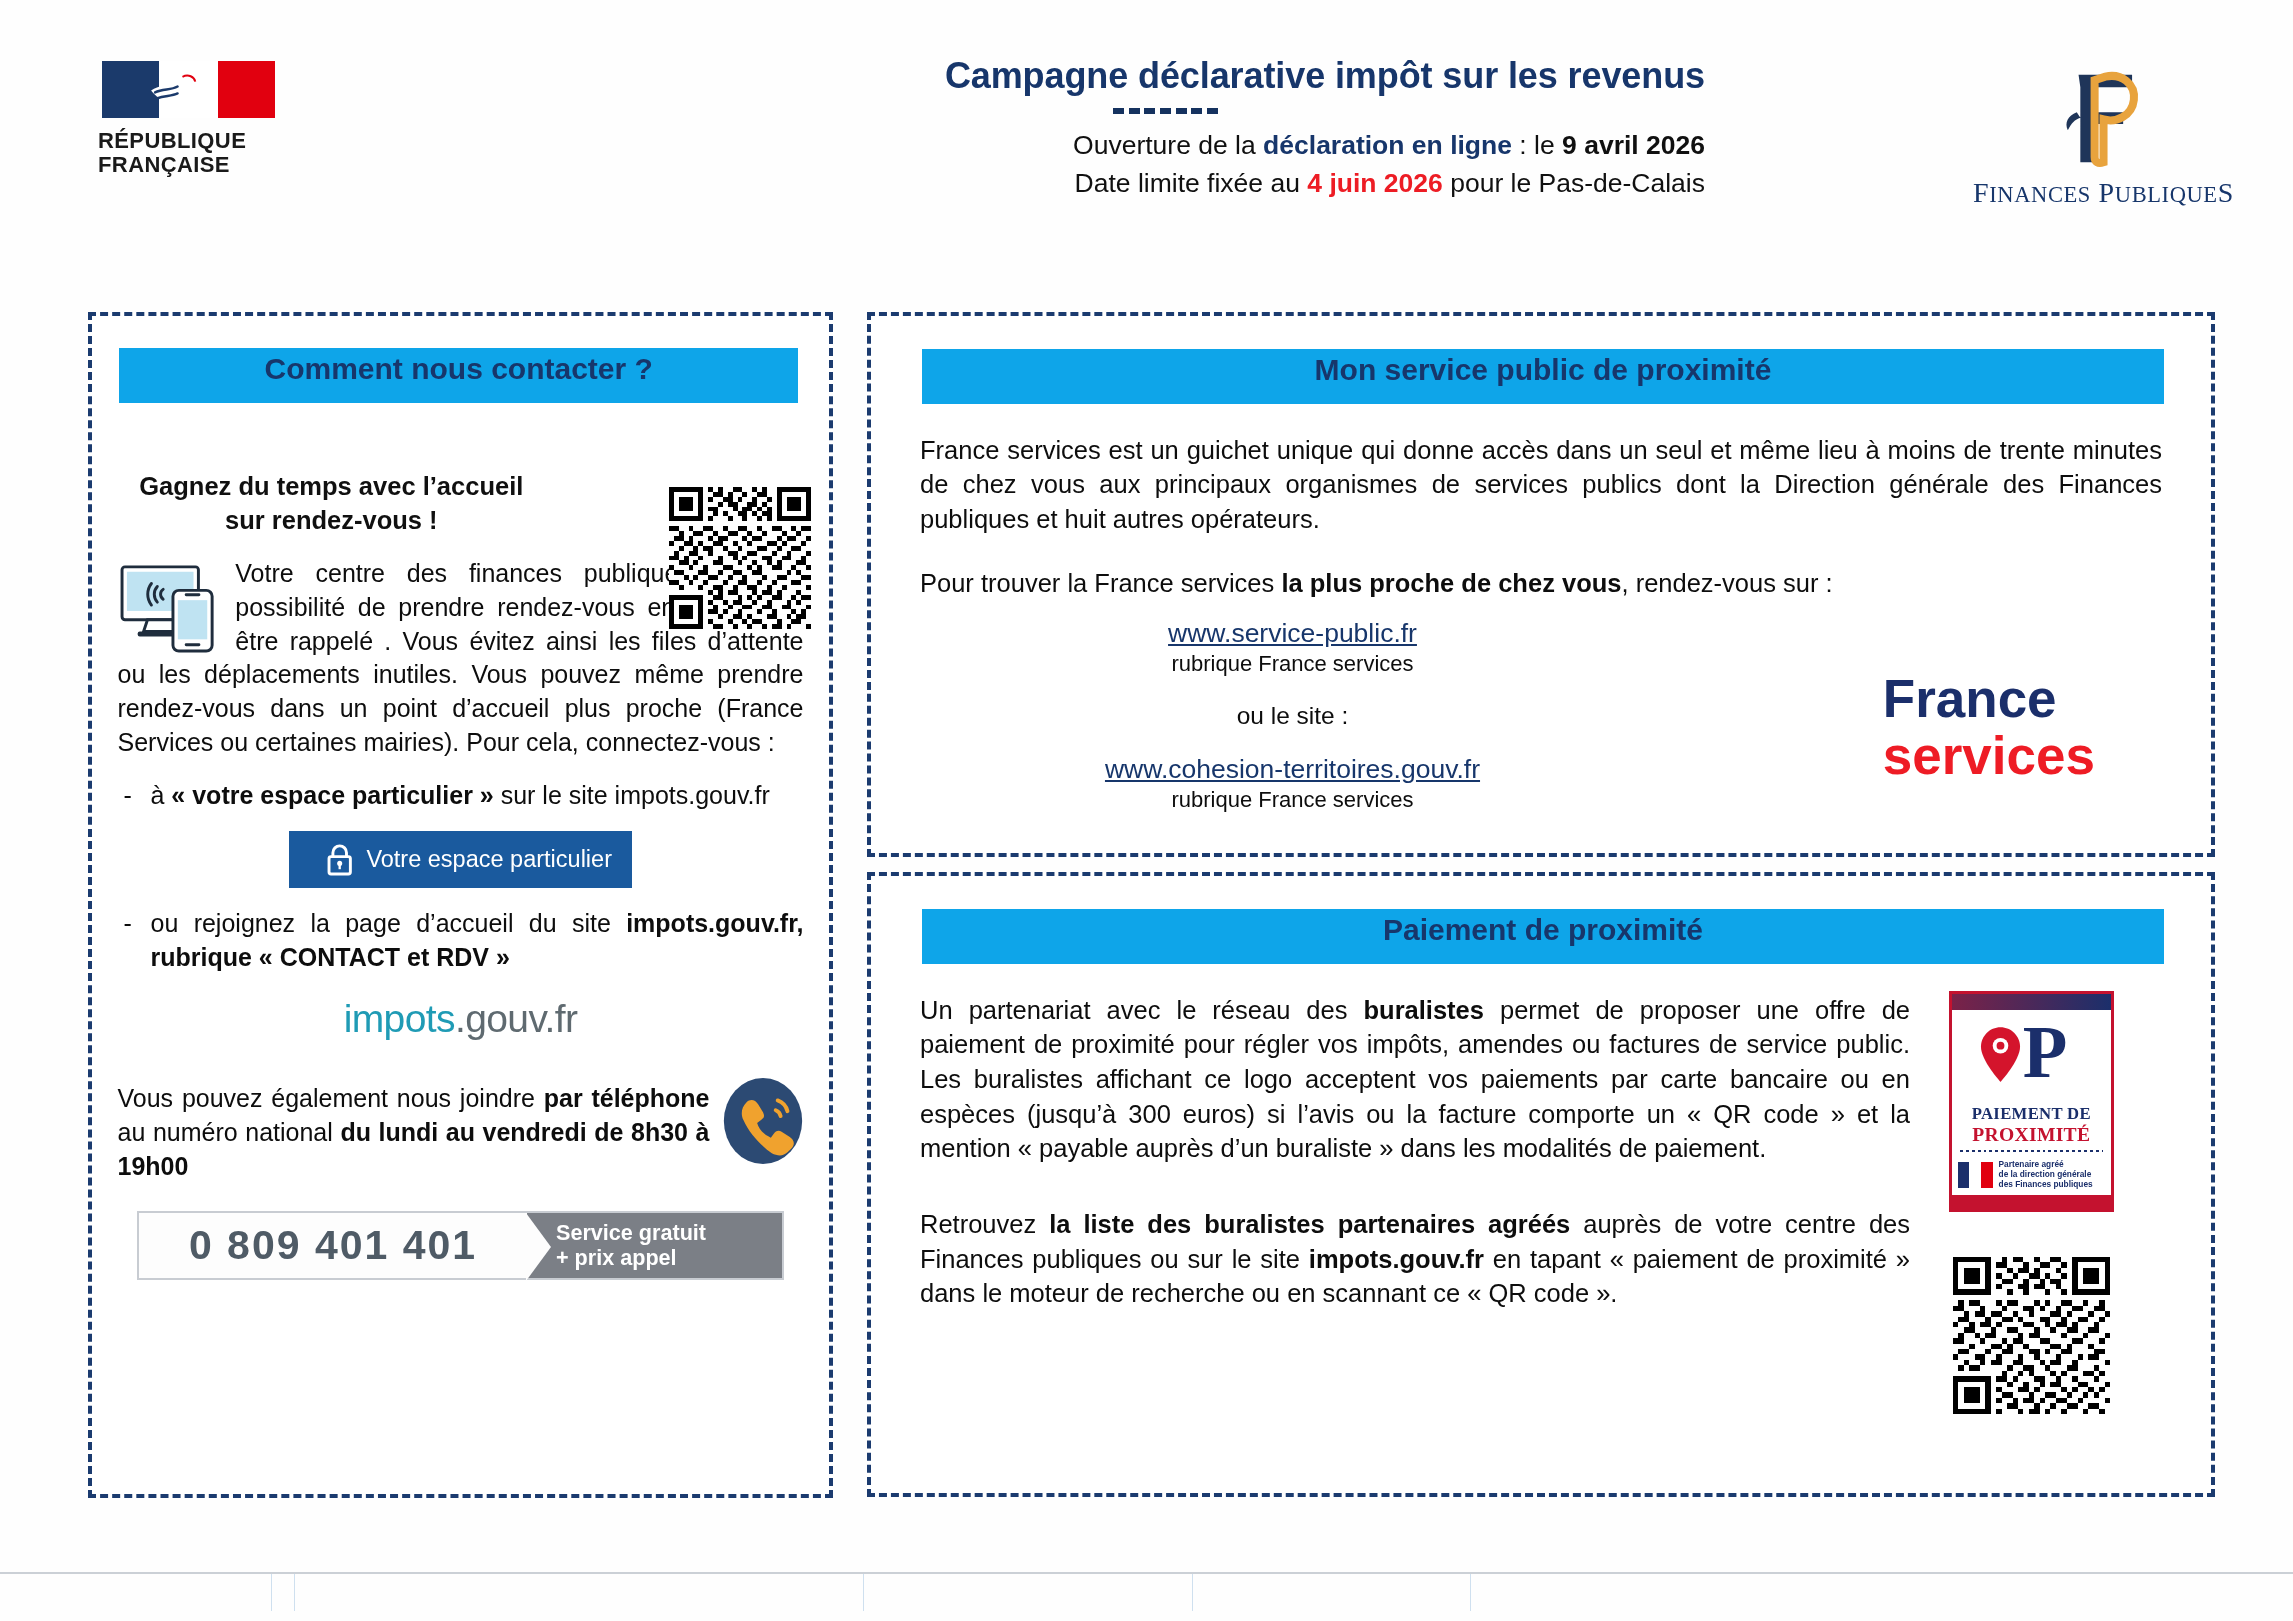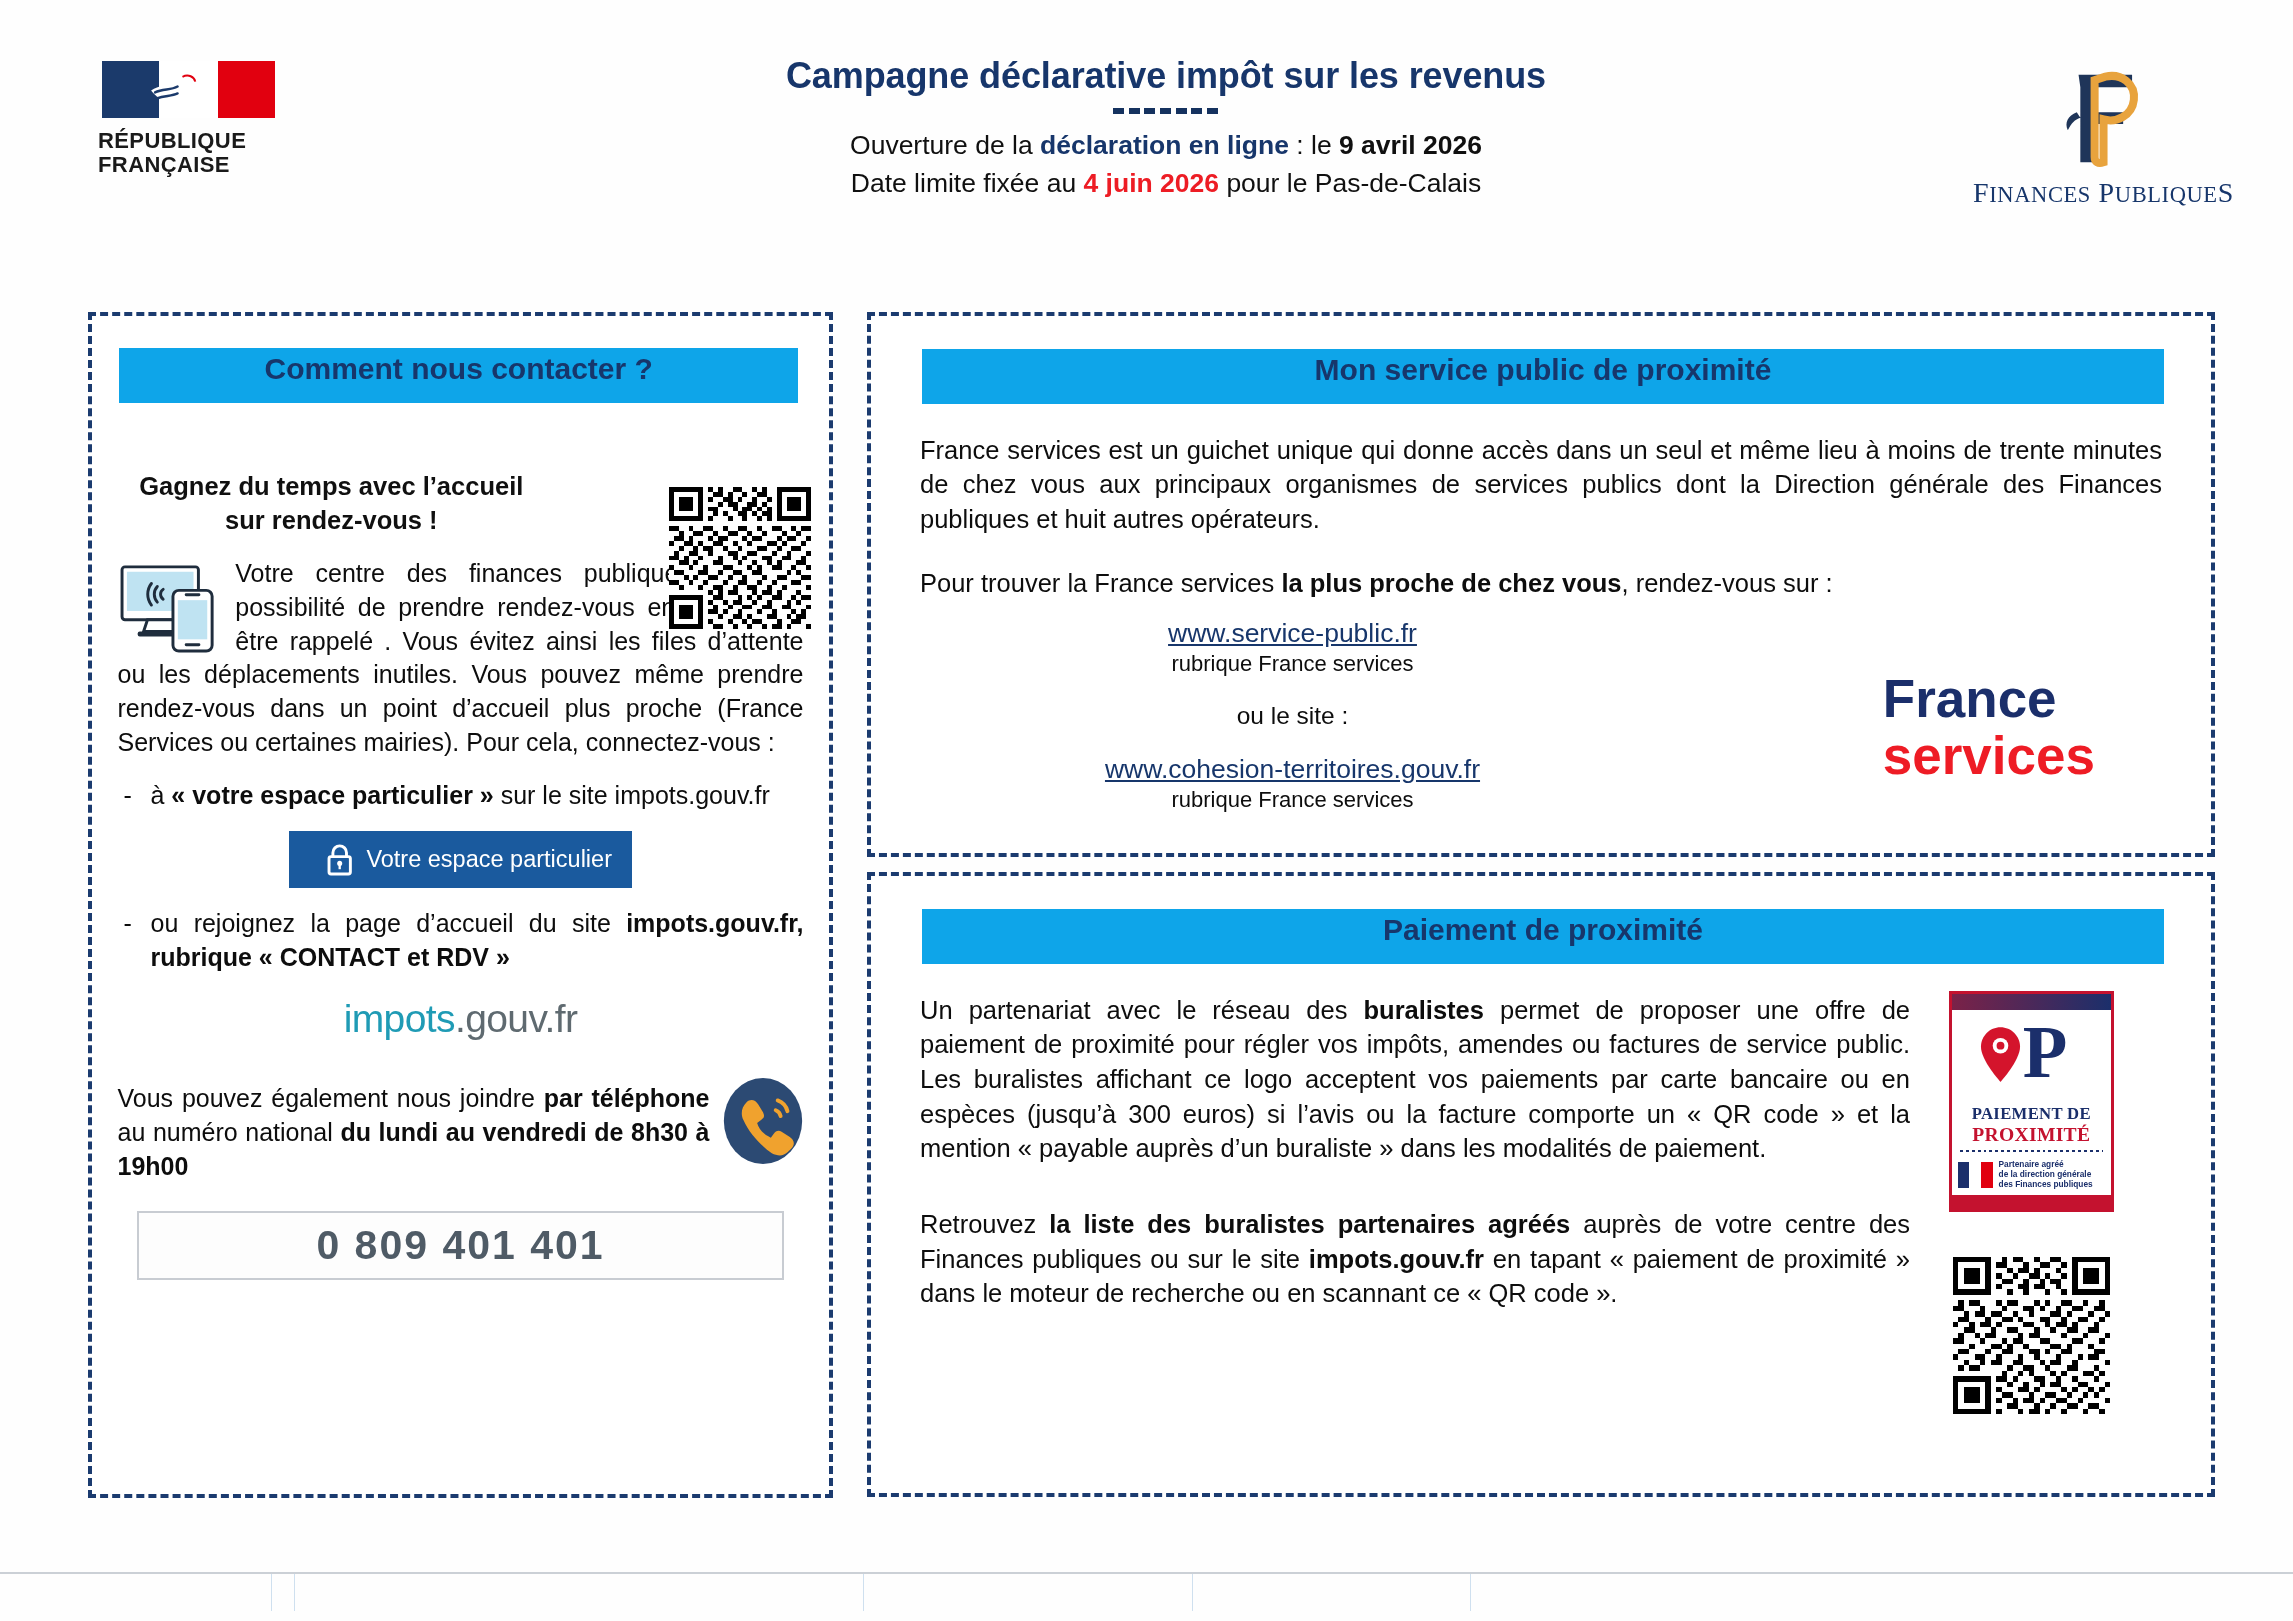--- a/index.html
+++ b/index.html
@@ -65,21 +65,21 @@
     line-height: 1.28;
     margin-top: 8.8px;
   }
 
   
   .title-block {
     position: absolute;
     left: 627px;
     top: 55px;
     width: 1078px;
-    text-align: center;
+    text-align: right;
   }
   .main-title {
     color: #17366b;
     font-weight: bold;
     font-size: 36px;
     letter-spacing: -0.1px;
     white-space: nowrap;
   }
   .rule-dashes {
     margin: 10.8px auto 13.7px;
@@ -762,20 +762,24 @@
           <ellipse cx="47" cy="47" rx="40" ry="44" fill="#2c4a73"></ellipse>
           <path d="M30 28 c4 -4 9 -3 12 2 l5 8 c2 4 1 6 -2 8 l-4 3 c2 7 7 12 14 15 l3 -4 c2 -3 5 -4 8 -2 l8 5 c5 3 6 8 2 12 l-4 4 c-4 4 -10 4 -16 1 C46 73 33 60 27 46 c-3 -6 -2 -13 3 -18 Z" fill="#f0a22e"></path>
           <path d="M62 26 a16 16 0 0 1 10 11" stroke="#f0a22e" stroke-width="4" fill="none" stroke-linecap="round"></path>
           <path d="M60 36 a8 8 0 0 1 5 6" stroke="#f0a22e" stroke-width="4" fill="none" stroke-linecap="round"></path>
         </svg>
         <span>Vous pouvez également nous joindre </span><b>par téléphone</b><span> au numéro national </span><b>du lundi au vendredi de 8h30 à 19h00</b>
       </div>
 
       <div class="tel-bar">
         <div class="tel-num">0 809 401 401</div>
+        <div class="tel-tag">
+          <span>Service gratuit</span>
+          <span>+ prix appel</span>
+        </div>
       </div>
 
     </div>
   </div>
 
   <div class="panel panel-rt">
     <div class="banner banner-right">
       <span>Mon service public de proximité</span>
     </div>
     <div class="rp-body">

